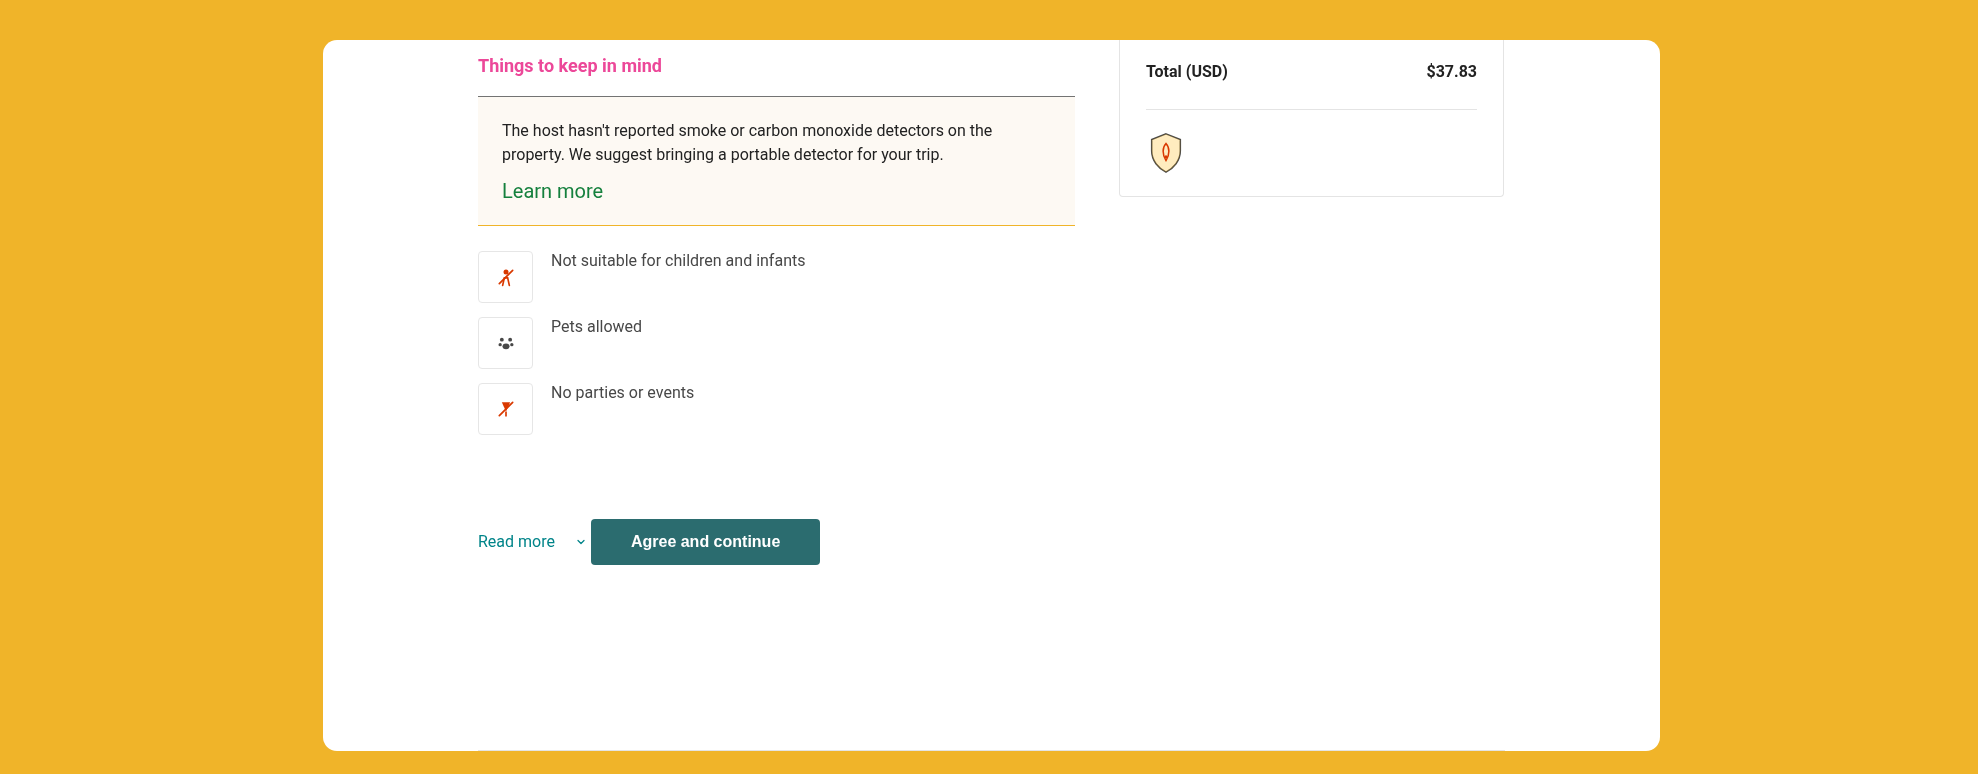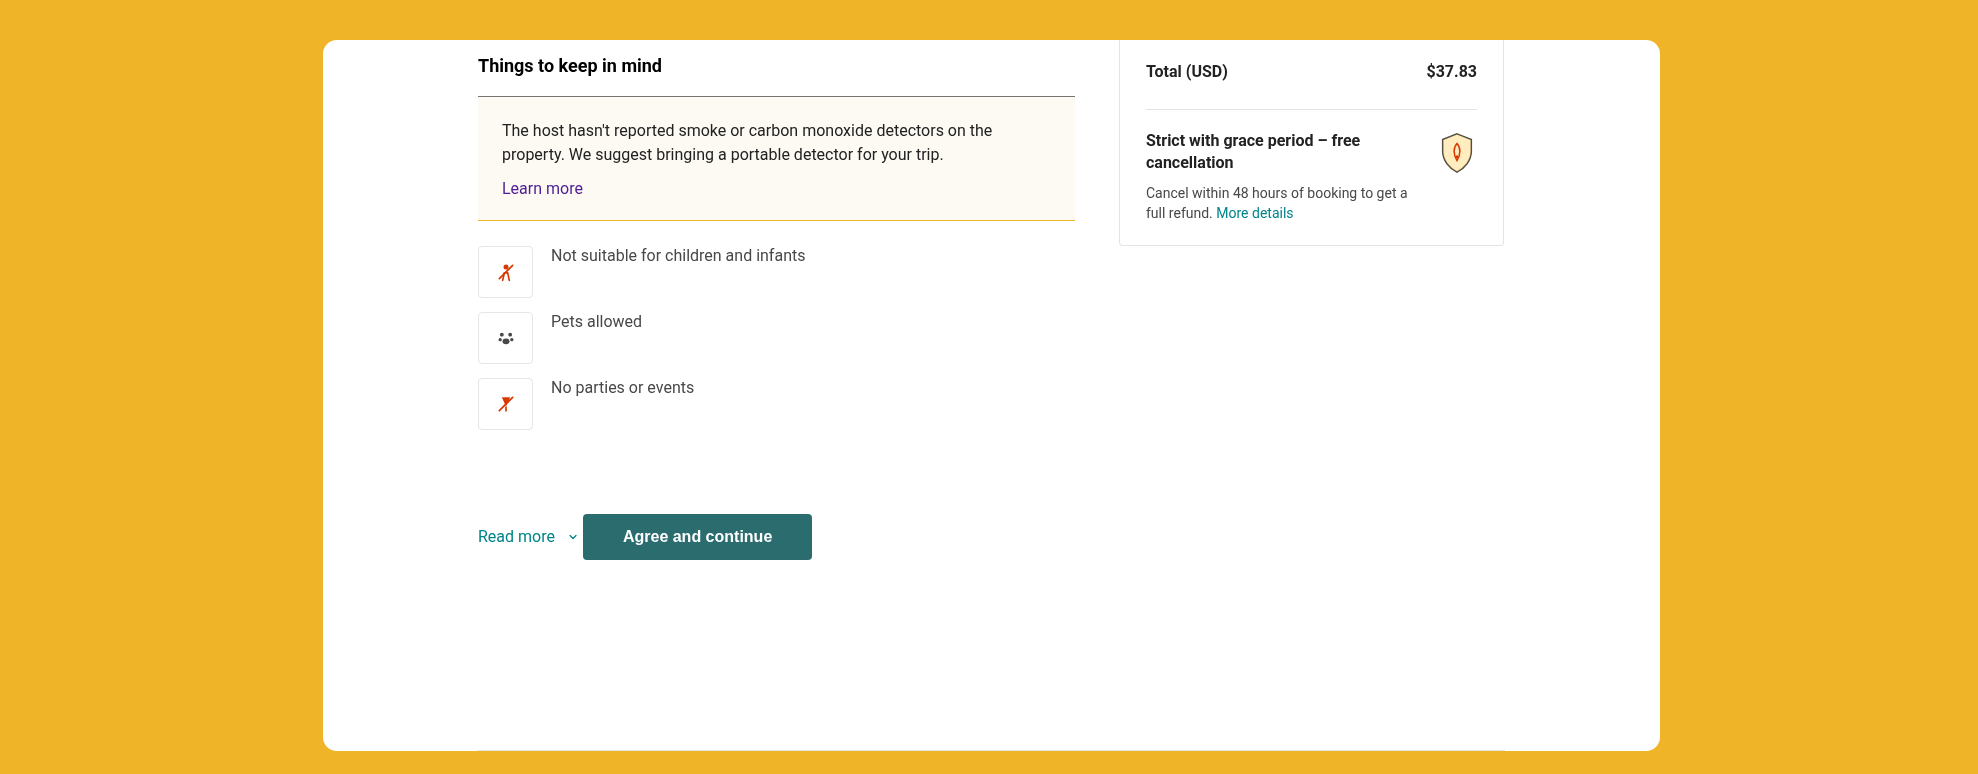--- a/index.html
+++ b/index.html
@@ -22,39 +22,39 @@
   }
   .main {
     position: absolute;
     left: 155px;
     top: 15px;
     width: 597px;
   }
   .section-title {
     font-size: 18px;
     font-weight: 700;
-    color: #000000;
+    color: #ec4899;
     margin-bottom: 20px;
   }
   .notice {
     border-top: 1px solid #737373;
     border-bottom: 1px solid #f0b429;
     background: #fdf9f3;
     padding: 22px 24px;
   }
   .notice-text {
     font-size: 16px;
     line-height: 1.5;
     color: #222222;
   }
   .notice-link {
     display: inline-block;
     margin-top: 12px;
-    font-size: 16px;
-    color: #4c1d95;
+    font-size: 20px;
+    color: #15803d;
     text-decoration: none;
     cursor: pointer;
   }
   .rules {
     margin-top: 25px;
   }
   .rule {
     display: flex;
     margin-bottom: 14px;
   }
@@ -69,21 +69,21 @@
     margin-right: 18px;
     flex-shrink: 0;
   }
   .rule-label {
     font-size: 16px;
     color: #484848;
   }
   .read-more {
     display: inline-flex;
     align-items: center;
-    gap: 12px;
+    gap: 20px;
     font-size: 16px;
     color: #008489;
     cursor: pointer;
     margin-top: 6px;
     text-align: center;
   }
   .agree-btn {
     margin-top: 70px;
     background: #2b6c6f;
     color: #ffffff;
@@ -211,26 +211,20 @@
     <button class="agree-btn">Agree and continue</button>
 
   </div>
 
   <div class="summary">
     <div class="total-row">
       <span>Total (USD)</span>
       <span>$37.83</span>
     </div>
     <div class="policy">
-      <div class="policy-text">
-        <div class="policy-title">Strict with grace period – free cancellation</div>
-        <div class="policy-desc">
-          <span>Cancel within 48 hours of booking to get a full refund. </span><a class="policy-link">More details</a>
-        </div>
-      </div>
       <svg class="shield-icon" viewBox="0 0 40 44">
         <path d="M20 2 L35 8 V20 C35 30 28 38 20 42 C12 38 5 30 5 20 V8 Z" fill="#ffffff" stroke="#484848" stroke-width="1.6"></path>
         <path d="M20 2 L35 8 V20 C35 30 28 38 20 42 C12 38 5 30 5 20 V8 Z" fill="#ffb400" fill-opacity="0.25"></path>
         <path d="M20 12 C24 16 24 24 20 30 C16 24 16 16 20 12 Z" fill="none" stroke="#d93900" stroke-width="1.6"></path>
         <circle cx="20" cy="26" r="1.6" fill="#d93900"></circle>
       </svg>
     </div>
   </div>
 
   <div class="bottom-divider"></div>

